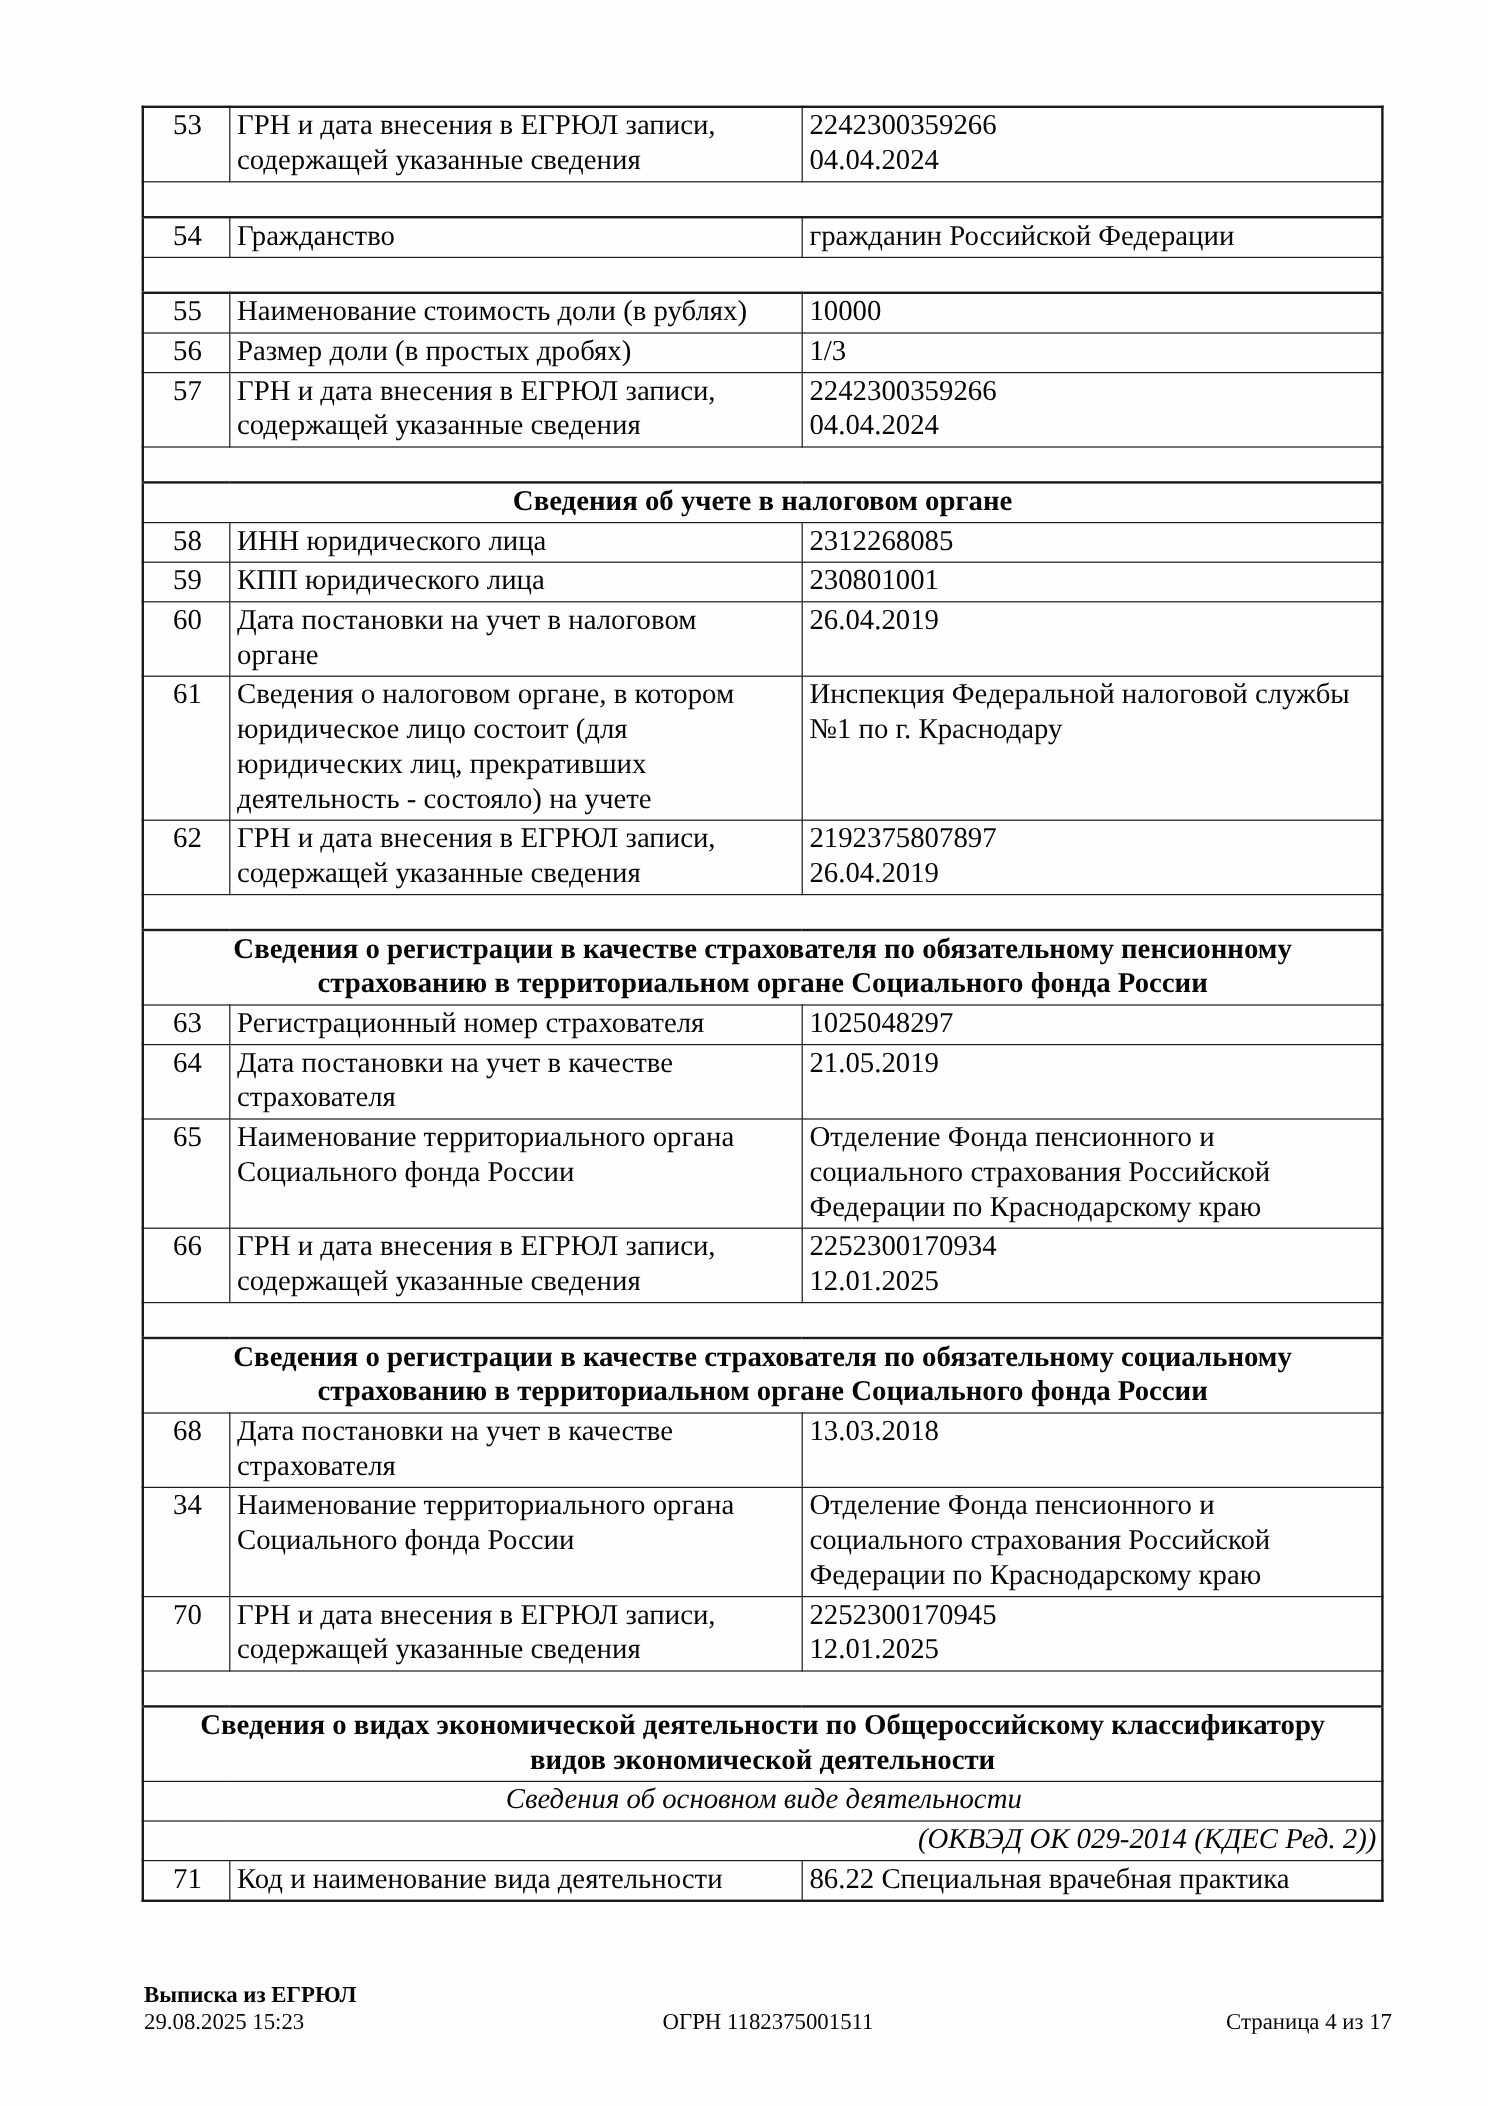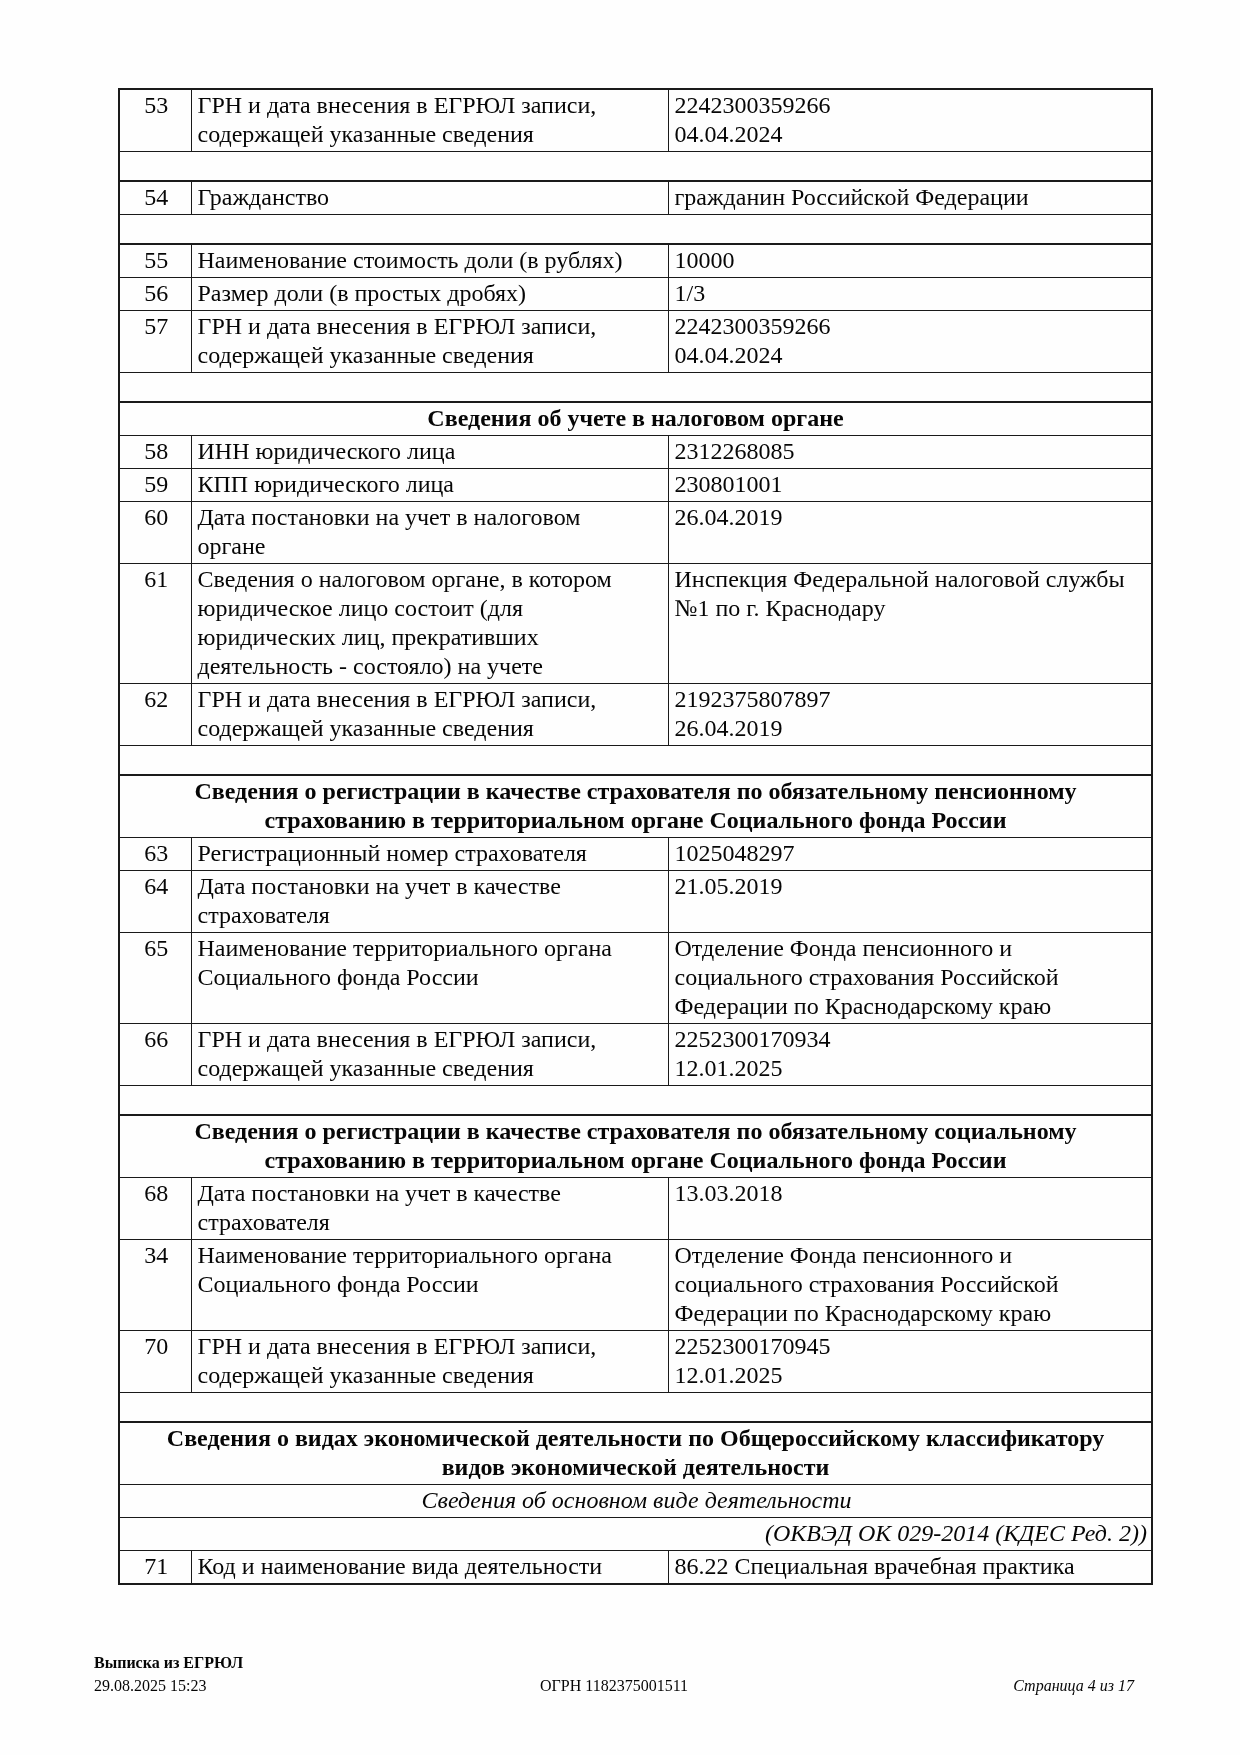--- a/index.html
+++ b/index.html
@@ -52,40 +52,39 @@
     font-weight: normal;
     font-style: italic;
     text-align: center;
   }
   tr.sub2 td {
     font-style: italic;
     text-align: right;
   }
   .footer {
     position: absolute;
-    left: 94px;
+    left: 120px;
     top: 1652px;
     width: 1040px;
-    font-size: 16px;
+    font-size: 19px;
     line-height: 22px;
   }
   .f-title { font-weight: bold; }
   .f-row { position: relative; margin-top: 1px; }
   .f-left { }
   .f-center {
     position: absolute;
     left: 50%;
     transform: translateX(-50%);
     top: 0;
   }
   .f-right {
     position: absolute;
     right: 0;
     top: 0;
-    font-style: italic;
   }
 </style>
 </head>
 <body>
 
 <div class="page">
 
   <table class="egrul">
     <colgroup>
       <col style="width:72px">

